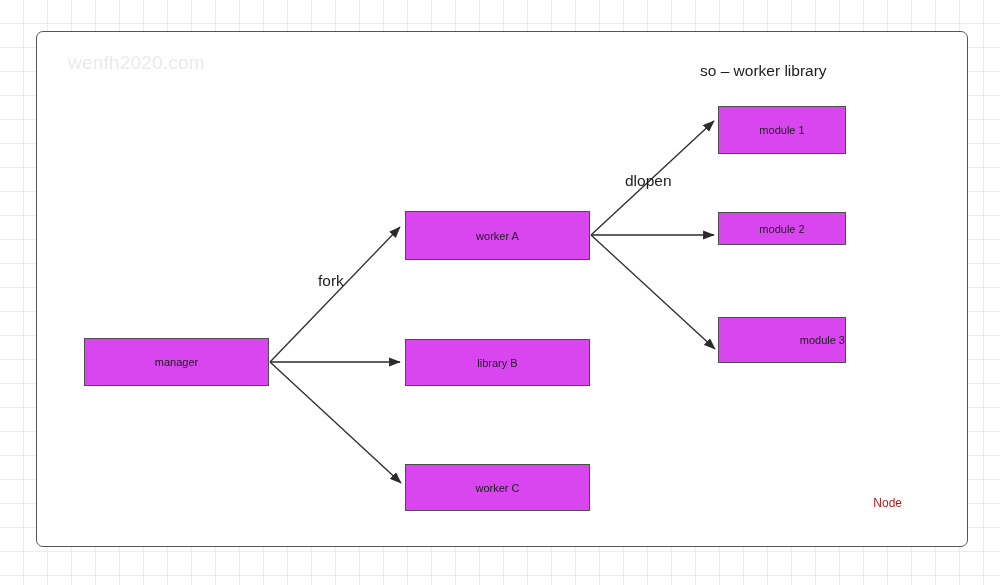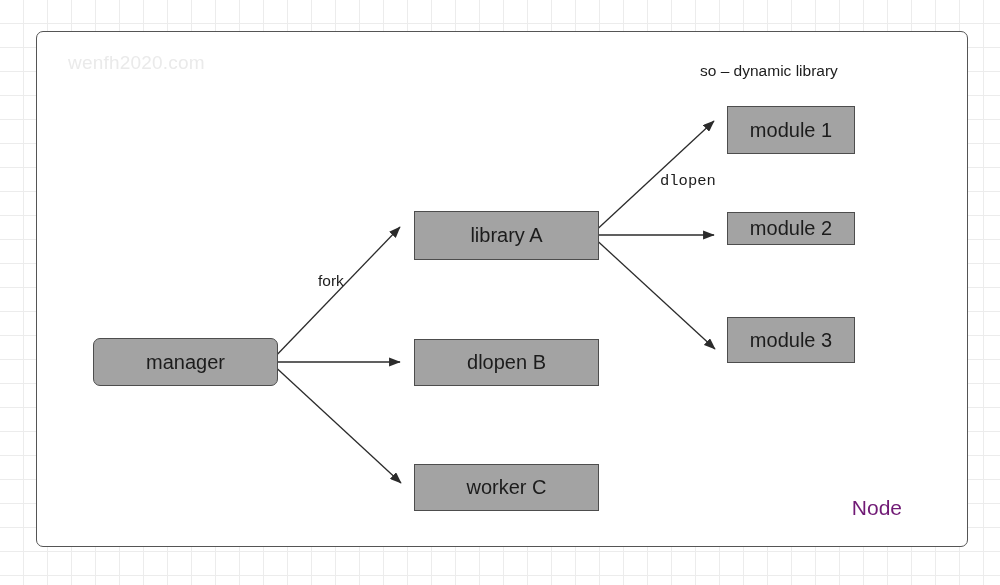--- a/index.html
+++ b/index.html
@@ -46,45 +46,44 @@
     font-size: 19px;
     color: #eaeaea;
     letter-spacing: 0.2px;
     white-space: nowrap;
   }
 
   
   .node-box {
     position: absolute;
     box-sizing: border-box;
-    background: #a3a3a3;
+    background: #d946ef;
     border: 1.2px solid #4d4d4d;
     display: flex;
     align-items: center;
     justify-content: center;
-    font-size: 20px;
+    font-size: 11px;
     color: #1c1c1c;
     white-space: nowrap;
-    margin-left: 9px;
   }
 
   
   .label {
     position: absolute;
     font-size: 15.5px;
     color: #1c1c1c;
     white-space: nowrap;
   }
 
   #node-badge {
     position: absolute;
     right: 98px;
     top: 496px;
-    font-size: 21px;
-    color: #701a75;
+    font-size: 12px;
+    color: #b91c1c;
     white-space: nowrap;
   }
 
   #edges {
     position: absolute;
     left: 0;
     top: 0;
     width: 1000px;
     height: 585px;
     pointer-events: none;
@@ -108,49 +107,49 @@
 
     <line x1="270" y1="362" x2="400" y2="227" stroke="#2b2b2b" stroke-width="1.3" marker-end="url(#arrowhead)"></line>
     <line x1="270" y1="362" x2="400" y2="362" stroke="#2b2b2b" stroke-width="1.3" marker-end="url(#arrowhead)"></line>
     <line x1="270" y1="362" x2="401" y2="483" stroke="#2b2b2b" stroke-width="1.3" marker-end="url(#arrowhead)"></line>
 
     <line x1="591" y1="235" x2="714" y2="121" stroke="#2b2b2b" stroke-width="1.3" marker-end="url(#arrowhead)"></line>
     <line x1="591" y1="235" x2="714" y2="235" stroke="#2b2b2b" stroke-width="1.3" marker-end="url(#arrowhead)"></line>
     <line x1="591" y1="235" x2="715" y2="349" stroke="#2b2b2b" stroke-width="1.3" marker-end="url(#arrowhead)"></line>
   </svg>
 
-  <div class="label" style="left:700px; top:62px;">so – dynamic library</div>
+  <div class="label" style="left:700px; top:62px;">so – worker library</div>
 
   <div class="label" style="left:318px; top:272px;">fork</div>
 
-  <div class="label" style="left:660px; top:172px;font-family:Liberation Mono, monospace;">dlopen</div>
+  <div class="label" style="left:625px; top:172px;">dlopen</div>
 
-  <div class="node-box" style="left:84px;  top:338px; width:185px; height:48px;border-radius:7px;">
+  <div class="node-box" style="left:84px;  top:338px; width:185px; height:48px;">
     <span>manager</span>
   </div>
 
   <div class="node-box" style="left:405px; top:211px; width:185px; height:49px;">
-    <span>library A</span>
+    <span>worker A</span>
   </div>
 
   <div class="node-box" style="left:405px; top:339px; width:185px; height:47px;">
-    <span>dlopen B</span>
+    <span>library B</span>
   </div>
 
   <div class="node-box" style="left:405px; top:464px; width:185px; height:47px;justify-content:center;">
     <span>worker C</span>
   </div>
 
   <div class="node-box" style="left:718px; top:106px; width:128px; height:48px;">
     <span>module 1</span>
   </div>
 
   <div class="node-box" style="left:718px; top:212px; width:128px; height:33px;">
     <span>module 2</span>
   </div>
 
-  <div class="node-box" style="left:718px; top:317px; width:128px; height:46px;">
+  <div class="node-box" style="left:718px; top:317px; width:128px; height:46px;justify-content:flex-end;">
     <span>module 3</span>
   </div>
 
   <div id="node-badge">Node</div>
 
 </div>
 
 </body></html>

